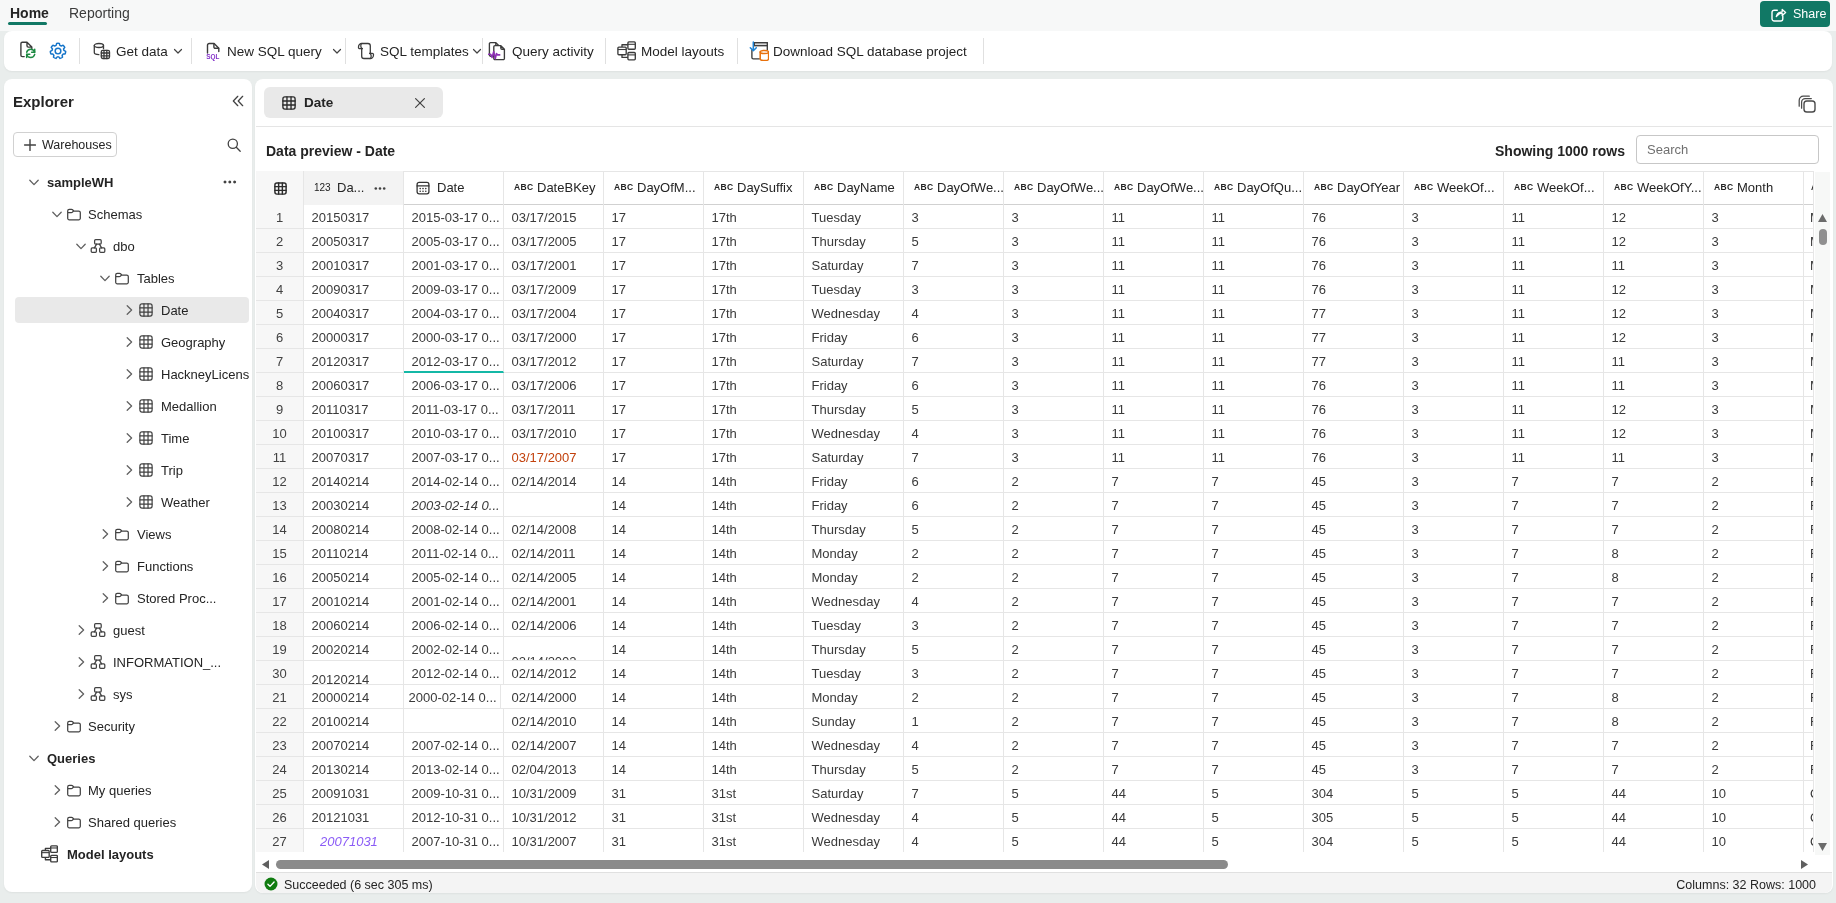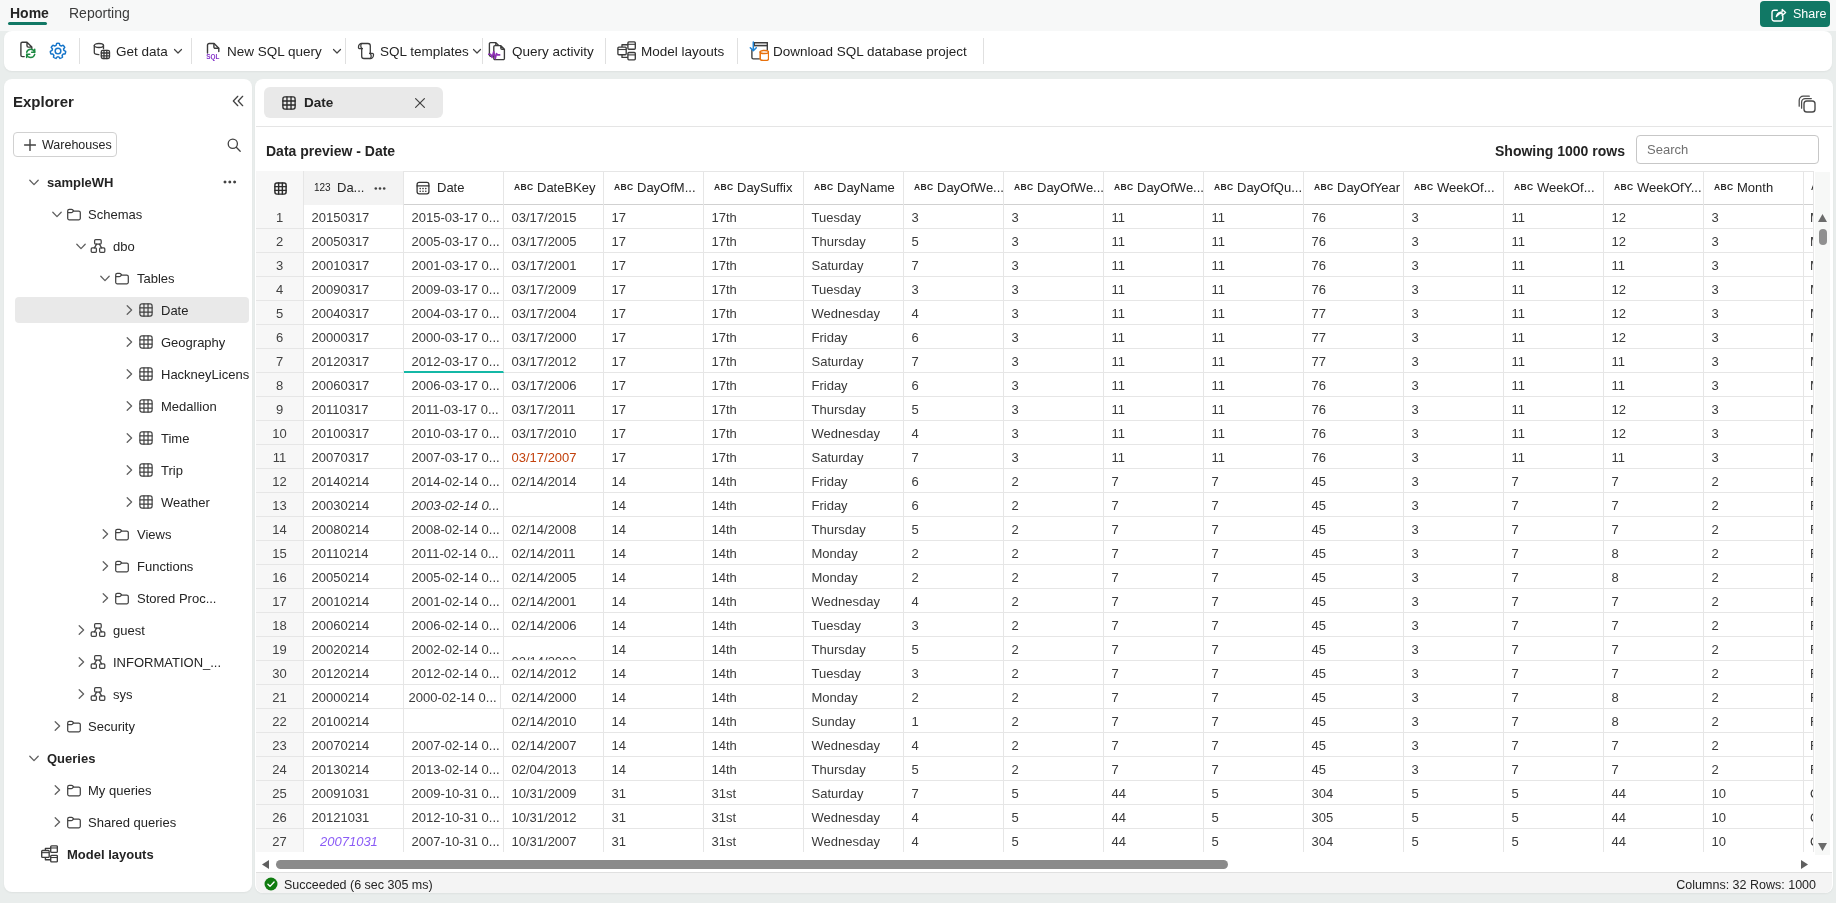--- a/index.html
+++ b/index.html
@@ -1494,21 +1494,21 @@
       <span style="position:absolute;left:7.5px;top:5px;font-size:13px;color:#3a3a3a;white-space:nowrap;">2</span>
     </div>
 <div style="position:absolute;left:1548px;top:466px;width:10px;height:24px;border-right:1px solid #e6e6e6;border-bottom:1px solid #e6e6e6;box-sizing:border-box;overflow:hidden;">
       <span style="position:absolute;left:6px;top:5px;font-size:13px;color:#3a3a3a;white-space:nowrap;">February</span>
     </div>
 <div style="position:absolute;left:0;top:490px;width:1558px;height:24px;border-bottom:1px solid #e6e6e6;box-sizing:border-box;"></div>
 <div style="position:absolute;left:0px;top:490px;width:48px;height:24px;border-right:1px solid #e6e6e6;border-bottom:1px solid #e6e6e6;box-sizing:border-box;overflow:hidden;background:#f7f7f7;">
       <span style="display:block;text-align:center;margin-top:5px;font-size:13px;color:#424242;">30</span>
     </div>
 <div style="position:absolute;left:48px;top:490px;width:100px;height:24px;border-right:1px solid #e6e6e6;border-bottom:1px solid #e6e6e6;box-sizing:border-box;overflow:hidden;">
-      <span style="position:absolute;left:7.5px;top:5px;font-size:13px;color:#3a3a3a;white-space:nowrap;">20120214</span>
+      <span style="position:absolute;left:7.5px;top:11px;font-size:13px;color:#3a3a3a;white-space:nowrap;">20120214</span>
     </div>
 <div style="position:absolute;left:148px;top:490px;width:100px;height:24px;border-right:1px solid #e6e6e6;border-bottom:1px solid #e6e6e6;box-sizing:border-box;overflow:hidden;">
       <span style="position:absolute;left:7.5px;top:5px;font-size:13px;color:#3a3a3a;white-space:nowrap;">2012-02-14 0...</span>
     </div>
 <div style="position:absolute;left:248px;top:490px;width:100px;height:24px;border-right:1px solid #e6e6e6;border-bottom:1px solid #e6e6e6;box-sizing:border-box;overflow:hidden;">
       <span style="position:absolute;left:7.5px;top:5px;font-size:13px;color:#3a3a3a;white-space:nowrap;">02/14/2012</span>
     </div>
 <div style="position:absolute;left:348px;top:490px;width:100px;height:24px;border-right:1px solid #e6e6e6;border-bottom:1px solid #e6e6e6;box-sizing:border-box;overflow:hidden;">
       <span style="position:absolute;left:7.5px;top:5px;font-size:13px;color:#3a3a3a;white-space:nowrap;">14</span>
     </div>

